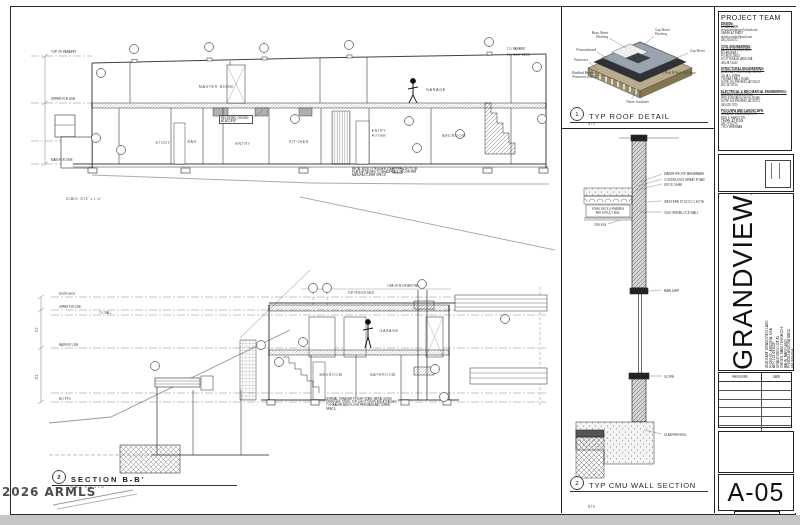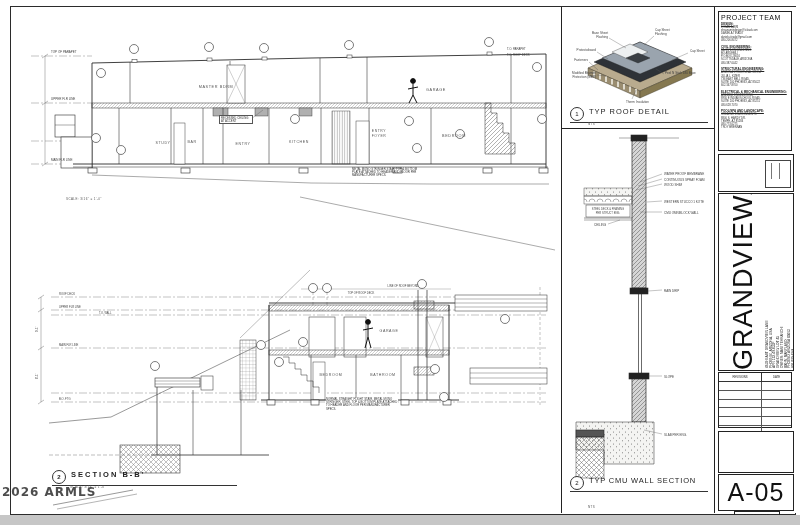--- a/index.html
+++ b/index.html
@@ -3,21 +3,21 @@
 <meta charset="utf-8">
 <style>
   html,body{margin:0;padding:0;background:#fff;}
   #page{position:relative;width:800px;height:525px;background:#ffffff;overflow:hidden;
         font-family:"Liberation Sans",sans-serif;color:#222;}
   .abs{position:absolute;}
   
   #sheet-border{left:10px;top:6px;width:784px;height:507px;border:1.4px solid #2b2b2b;background:#fff;}
   #bottom-strip{left:0;top:515px;width:800px;height:10px;background:#c6c6c6;}
   
-  .cap{display:flex;border-bottom:1px solid #333;padding-bottom:1px;}
+  .cap{display:flex;align-items:flex-end;border-bottom:1px solid #333;padding-bottom:1px;}
   .cap .bub{width:12px;height:12px;border:1px solid #333;border-radius:50%;font-size:6px;
             display:flex;align-items:center;justify-content:center;flex:0 0 12px;background:#fff;}
   .cap .t{font-size:7.5px;letter-spacing:2px;color:#222;padding-left:5px;white-space:nowrap;}
   .scale{font-size:3px;color:#555;letter-spacing:.4px;}
   
   .note{font-size:2.8px;line-height:1.15;color:#333;white-space:normal;}
   .note.boxed{border:.4px solid #555;background:#fff;padding:.5px 1px;}
   
   #detail-col{left:561px;top:7px;width:153px;height:506px;border-left:1px solid #222;background:#fff;}
   #detail-divider{left:0;top:121px;width:153px;height:0;border-top:1px solid #222;}

